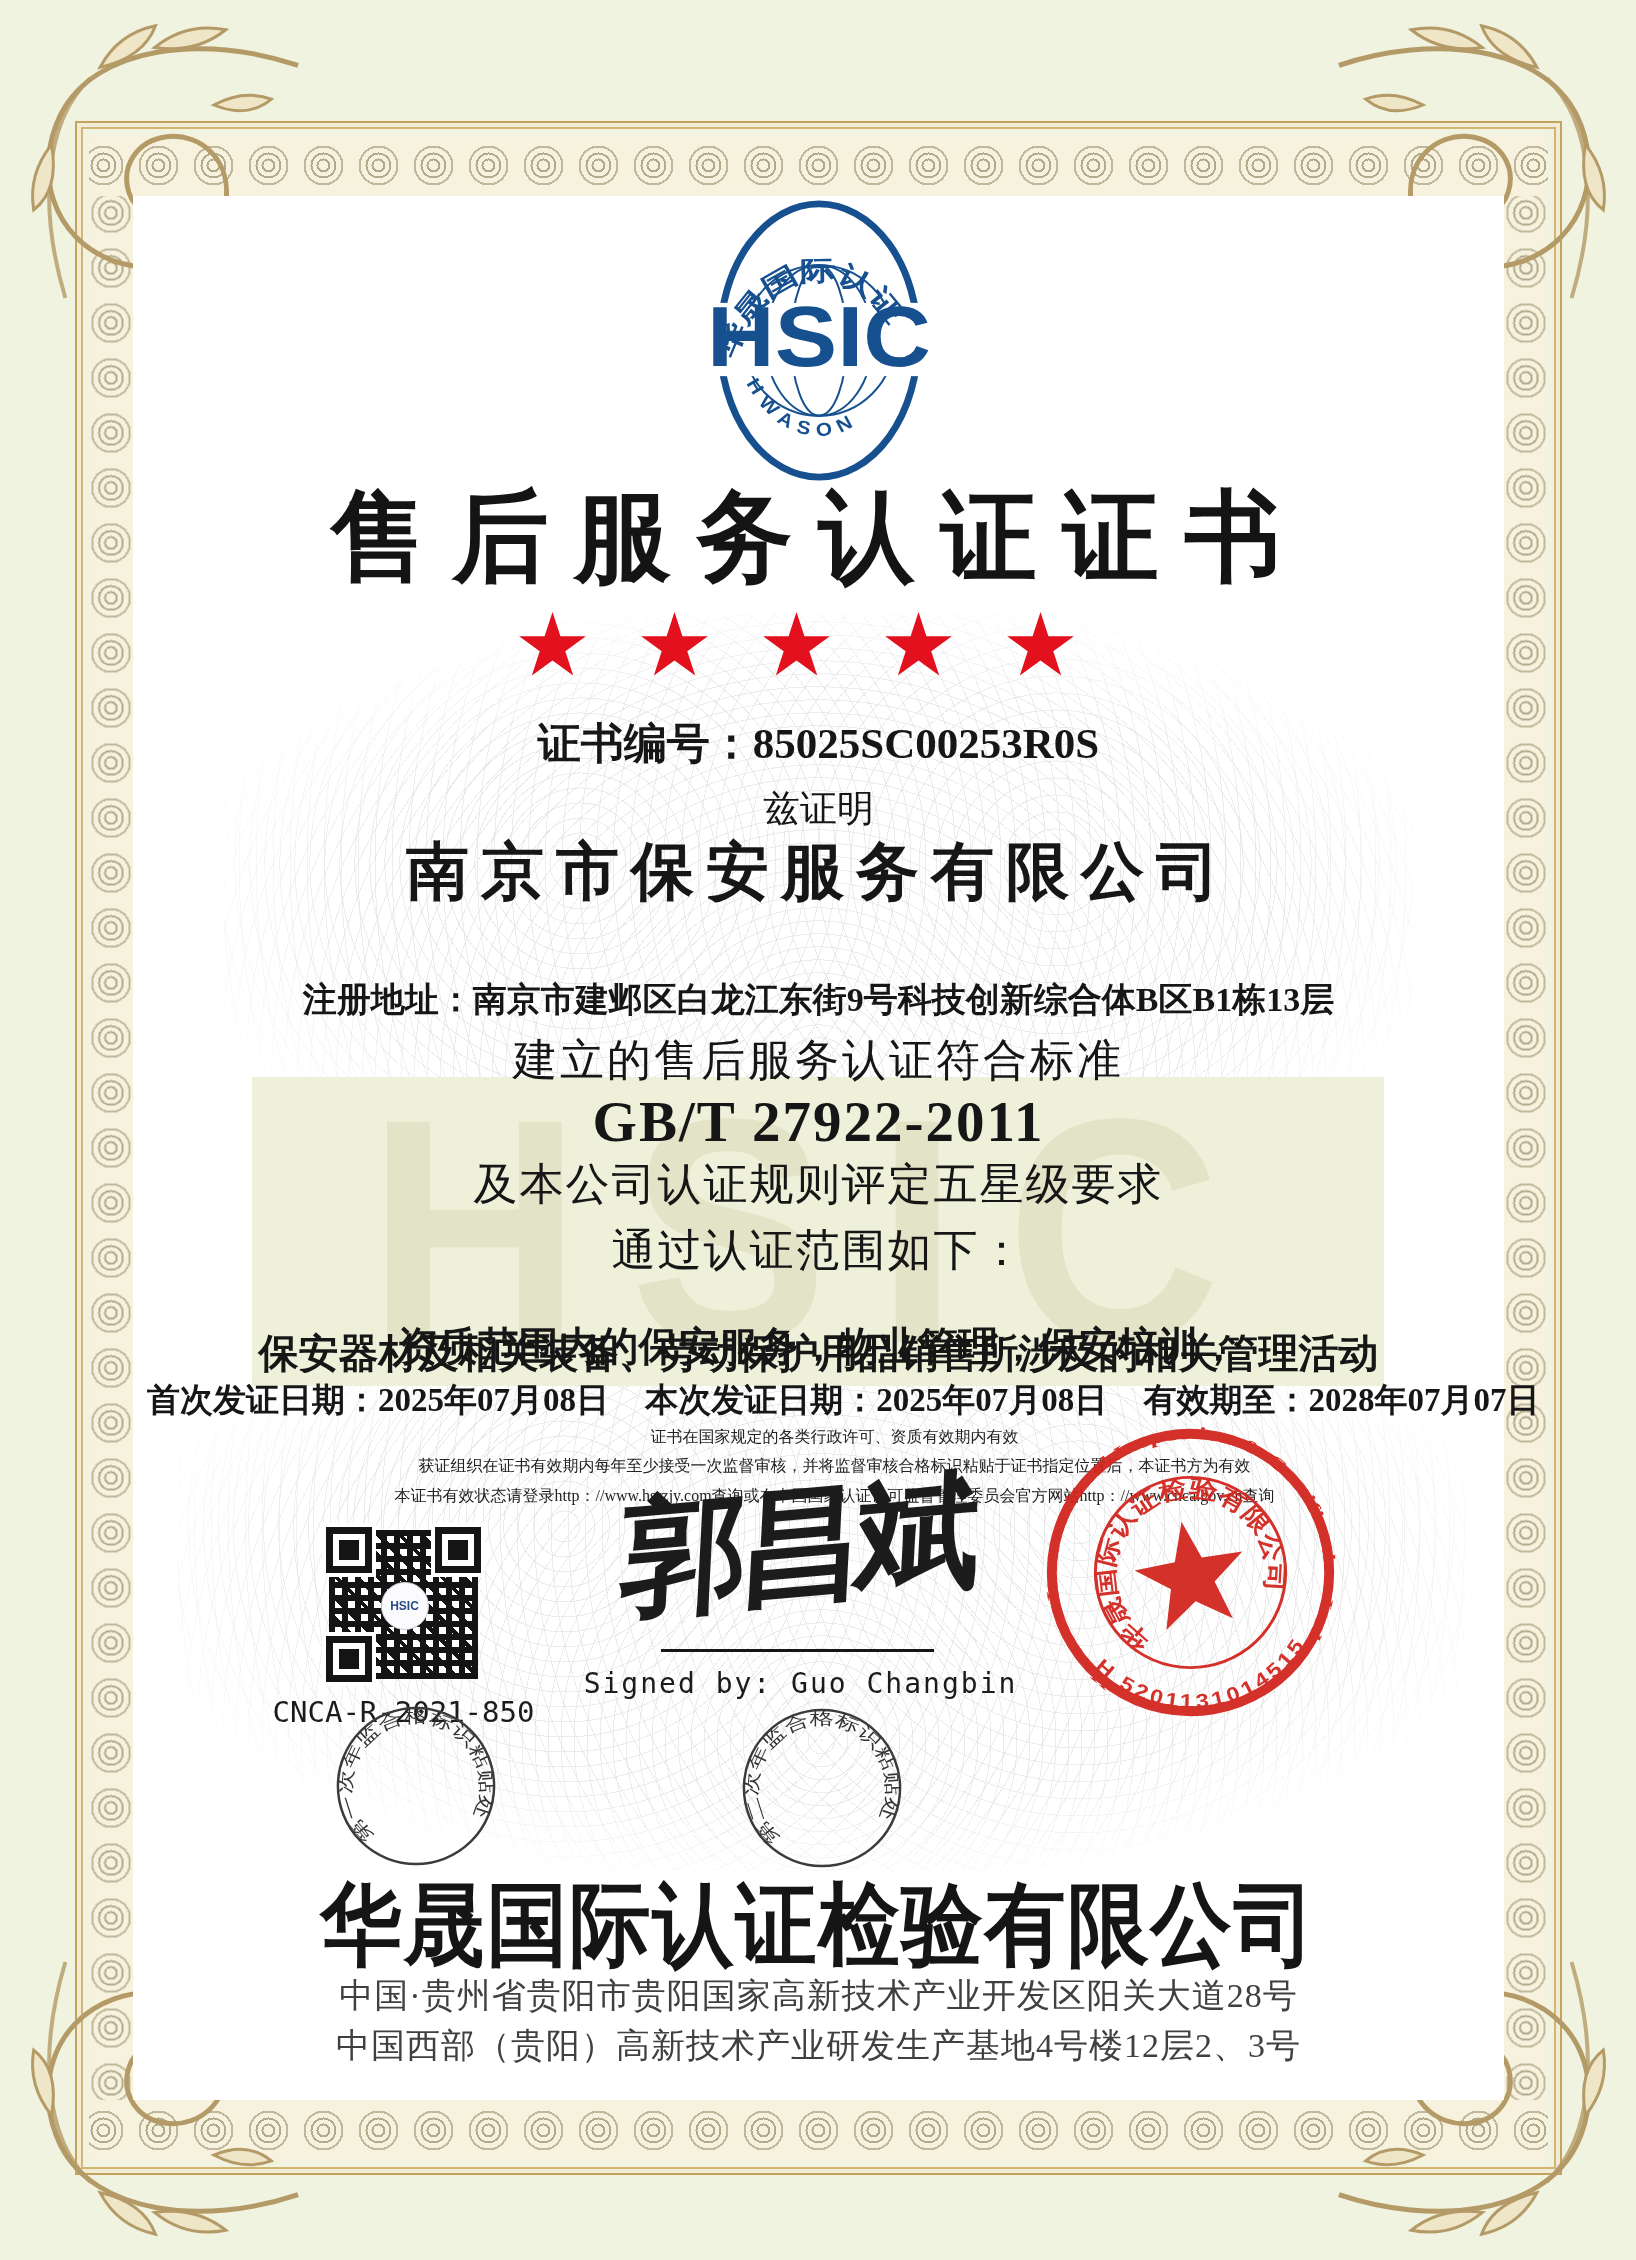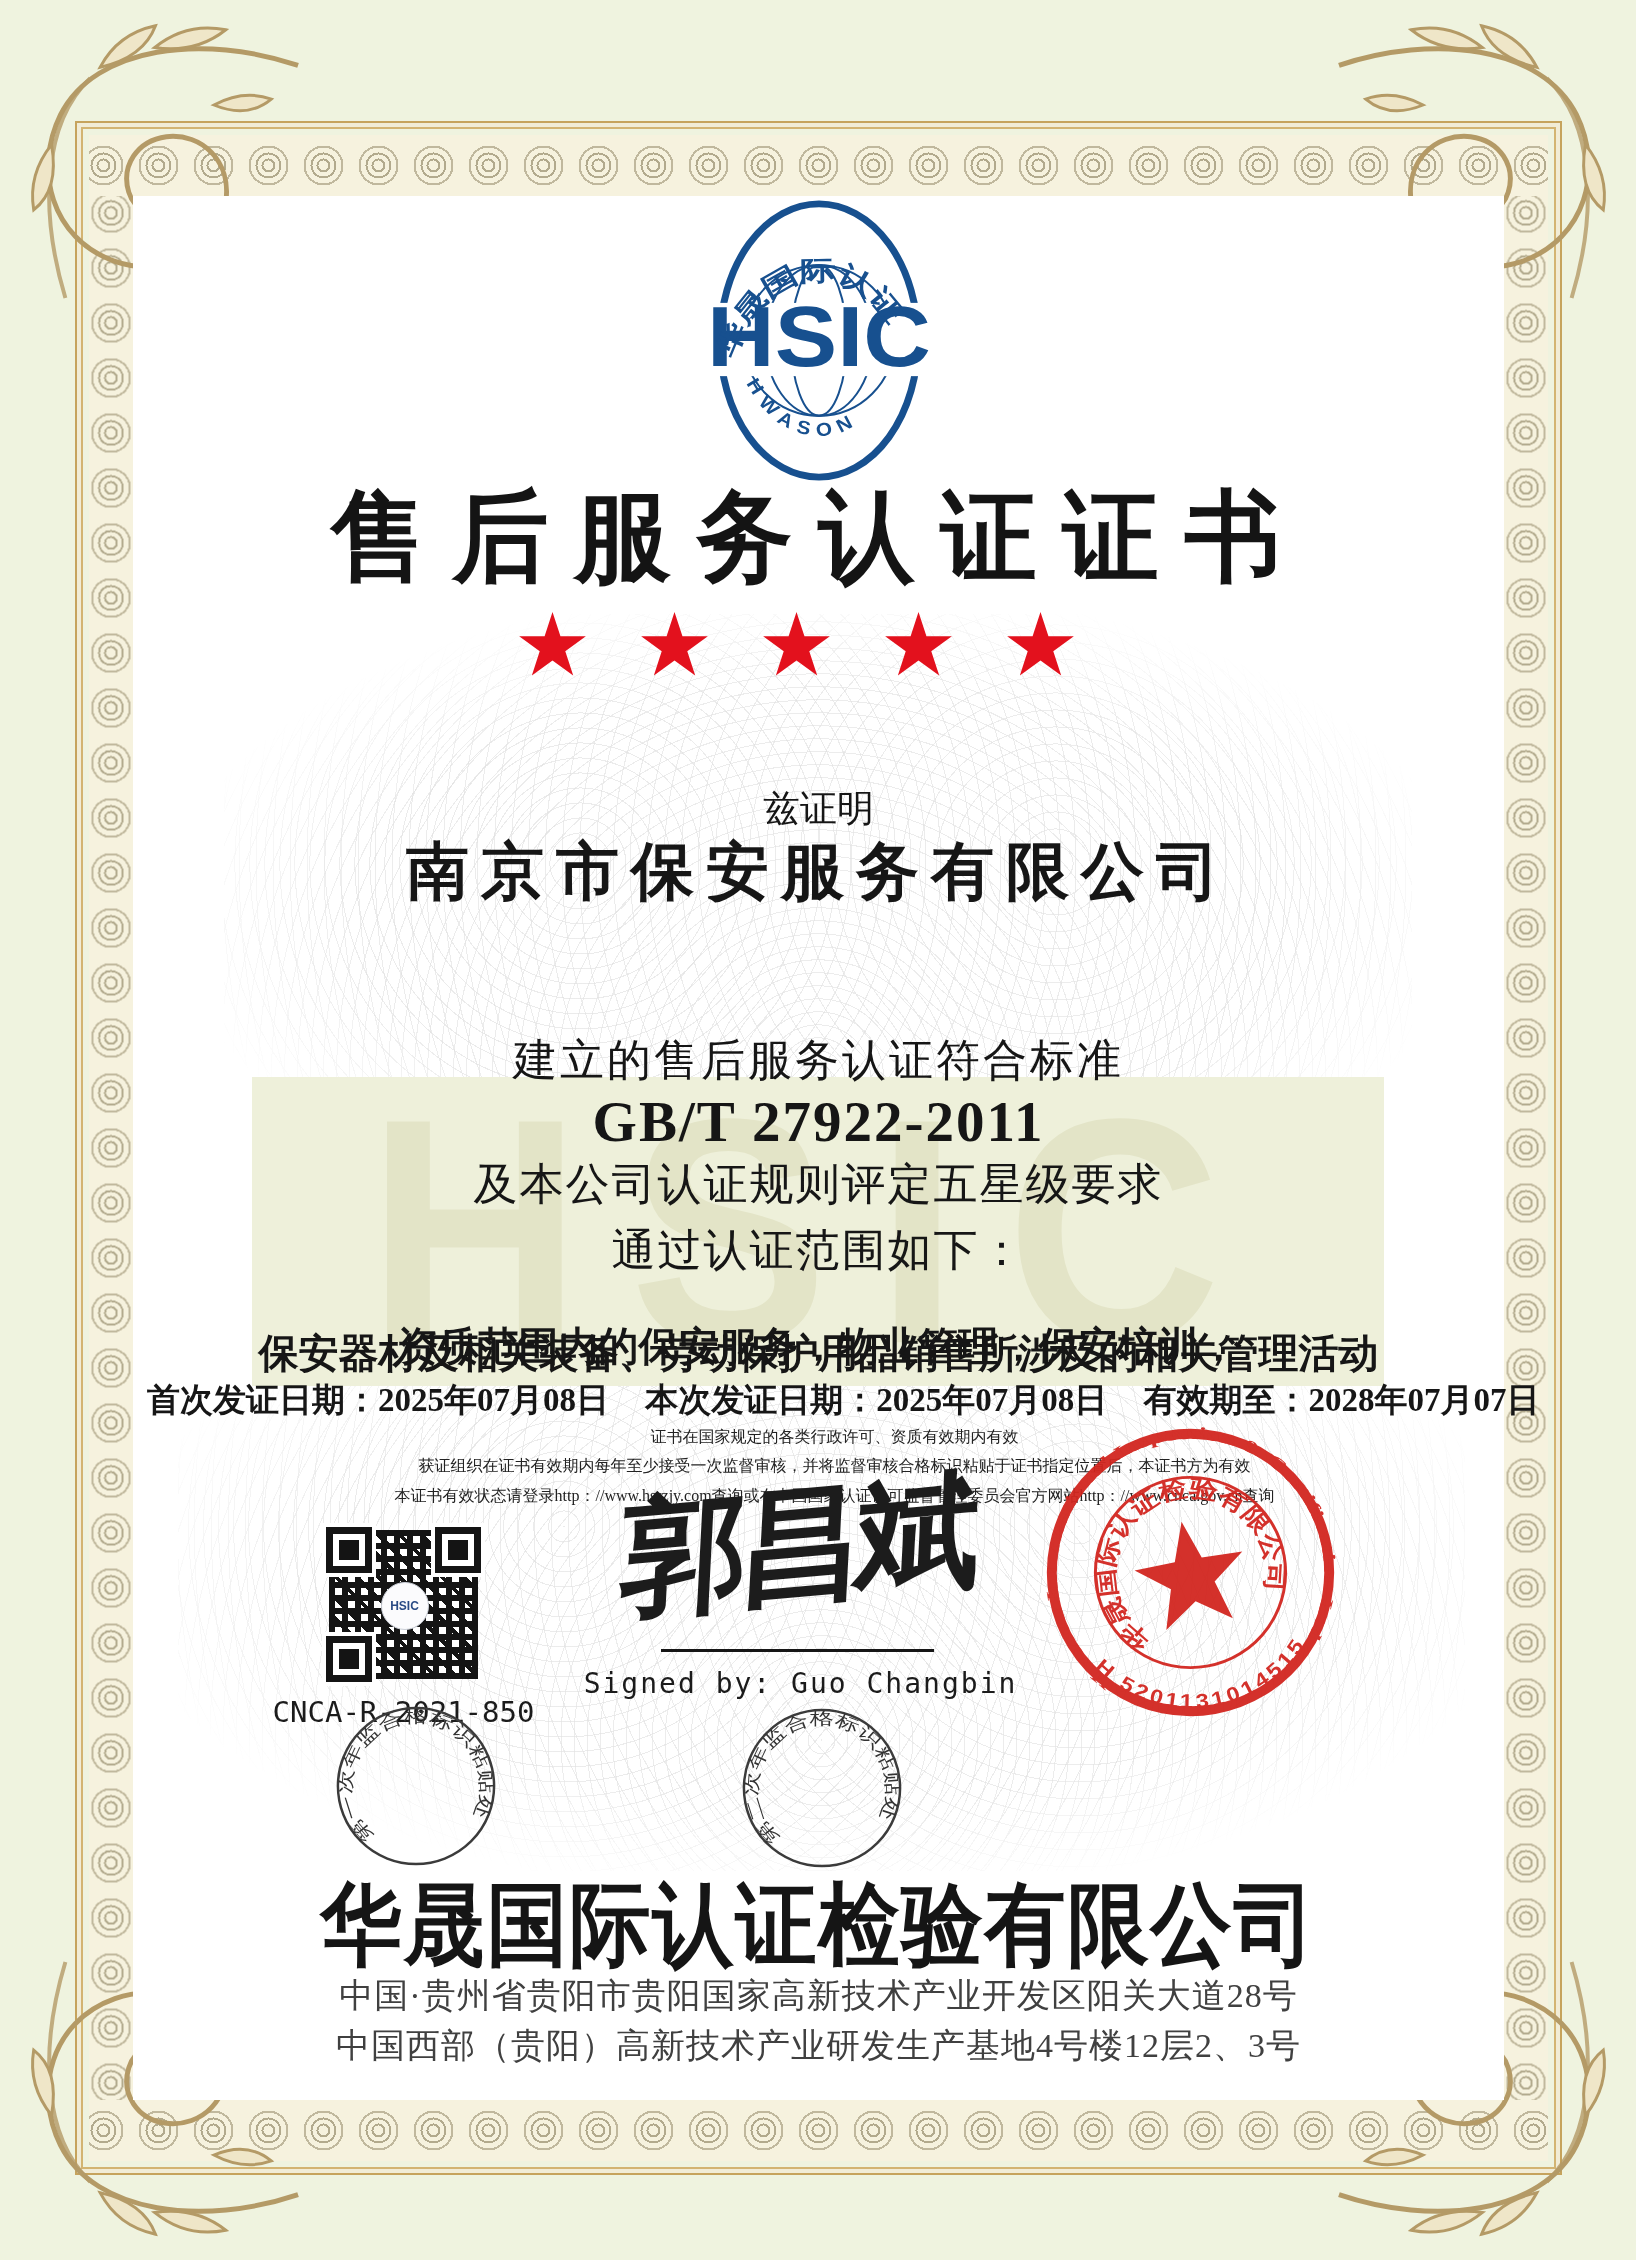--- a/index.html
+++ b/index.html
@@ -199,23 +199,25 @@
         <textPath href="#lgTop" startOffset="8" textLength="216" lengthAdjust="spacingAndGlyphs">华晟国际认证</textPath>
       </text>
       <text font-size="19" font-weight="bold" fill="#17508f" letter-spacing="7" style="font-family:'Liberation Sans',sans-serif;">
         <textPath href="#lgBot" startOffset="12" textLength="140" lengthAdjust="spacingAndGlyphs">HWASON</textPath>
       </text>
     </svg>
   </div>
 
   <div class="row r-title">售后服务认证证书</div>
   <div class="row r-stars"><span>★</span><span>★</span><span>★</span><span>★</span><span>★</span></div>
+  <div class="row r-certno"><span>证书编号：</span><span>85025SC00253R0S</span></div>
 
   <div class="row r-attest">兹证明</div>
   <div class="row r-company">南京市保安服务有限公司</div>
+  <div class="row r-address">注册地址：南京市建邺区白龙江东街9号科技创新综合体B区B1栋13层</div>
   <div class="row r-establish">建立的售后服务认证符合标准</div>
   <div class="row r-standard">GB/T 27922-2011</div>
   <div class="row r-scope-intro">通过认证范围如下：</div>
   <div class="row r-rating">及本公司认证规则评定五星级要求</div>
   <div class="row r-scope1">资质范围内的保安服务，物业管理，保安培训，</div>
   <div class="row r-scope2">保安器材及相关装备、劳动保护用品销售所涉及的相关管理活动</div>
 
   <div class="row r-dates">
     <span>首次发证日期：2025年07月08日</span>
     <span>本次发证日期：2025年07月08日</span>

